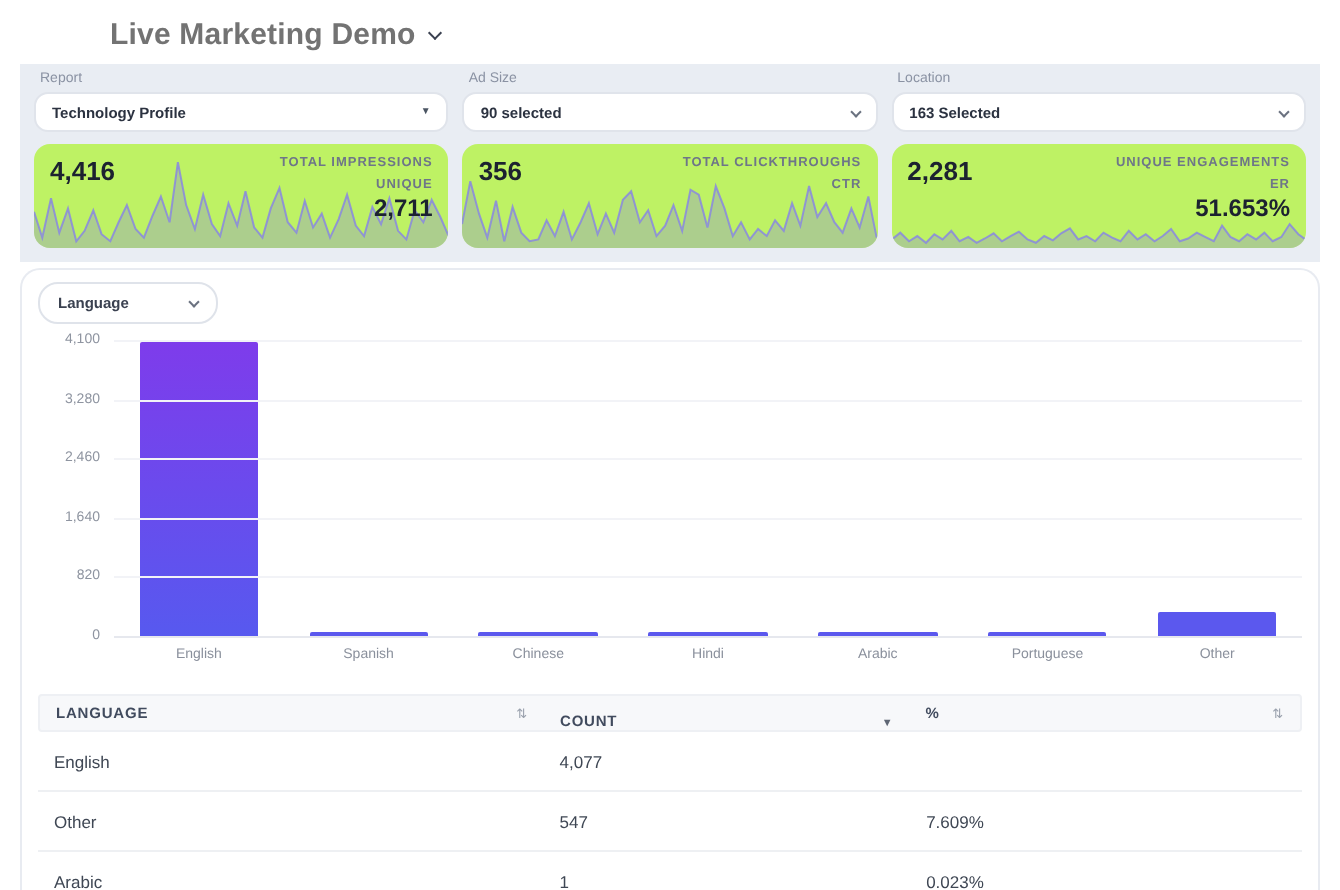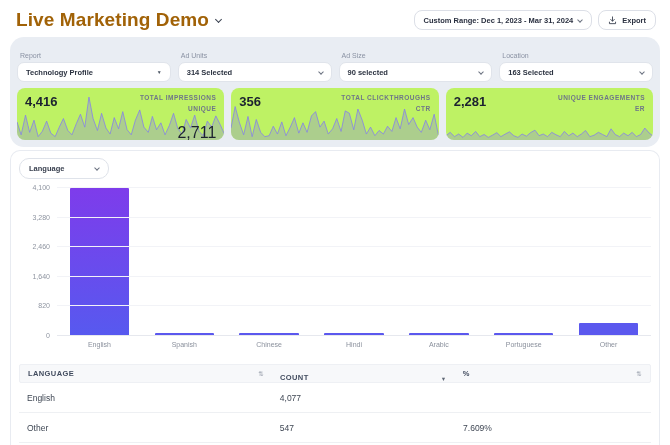--- a/index.html
+++ b/index.html
@@ -1,53 +1,53 @@
 <!DOCTYPE html>
 <html><head>
 <meta charset="utf-8">
 <style>
   * { margin:0; padding:0; box-sizing:border-box; }
   html,body { width:670px; height:445px; overflow:hidden; background:#ffffff;
     font-family:"Liberation Sans", sans-serif; color:#262b35; }
 
   
   .top-bar { display:flex; align-items:center; padding:9px 14px 2px 16px; }
-  .page-title { font-size:19px; font-weight:700; color:#a16207; letter-spacing:.1px; }
+  .page-title { font-size:15px; font-weight:700; color:#737373; letter-spacing:.1px;margin-left:39px; }
   .title-chev { width:5px; height:5px; border-right:1.4px solid #3a4150; border-bottom:1.4px solid #3a4150;
     transform:rotate(45deg); margin:-2px 0 0 7px; display:inline-block; }
   .title-wrap { display:flex; align-items:center; cursor:pointer; }
   .top-right { margin-left:auto; display:flex; gap:6px; }
   .pill-btn { display:flex; align-items:center; gap:5px; height:20px; padding:0 9px;
     background:#fff; border:1px solid #dcdfe7; border-radius:8px; font-size:7.5px;
     color:#2a3040; font-weight:600; cursor:pointer; white-space:nowrap; }
   .pill-btn .chev { width:4px; height:4px; border-right:1.2px solid #6b7280; border-bottom:1.2px solid #6b7280;
     transform:rotate(45deg); margin-top:-1px; }
 
   
-  .panel { margin:4px 10px 0; background:#e9edf3; border-radius:14px; padding:14px 7px 7px; }
+  .panel { margin:4px 10px 0; background:#e9edf3; border-radius:0; padding:3px 7px 7px; }
   .filter-row { display:flex; gap:7px; }
   .filter-group { flex:1; min-width:0; }
   .filter-label { font-size:7px; color:#8a92a3; margin:1px 0 3px 3px; }
   .select-box { background:#fff; border:1px solid #e0e4eb; border-radius:7px; height:20px;
     display:flex; align-items:center; justify-content:space-between; padding:0 8px;
     font-size:7.5px; font-weight:600; color:#2b3240; cursor:pointer; }
   .select-box .chev { width:4px; height:4px; border-right:1.2px solid #6b7280; border-bottom:1.2px solid #6b7280;
     transform:rotate(45deg); margin-top:-1px; flex:none; }
   .select-box .tri { font-size:5px; color:#4b5563; flex:none; }
 
   .kpi-row { display:flex; gap:7px; margin-top:6px; }
   .kpi-card { flex:1; background:#bef264; border-radius:8px; height:52px; position:relative; overflow:hidden; }
   .kpi-spark { position:absolute; left:0; right:0; bottom:0; height:46px; }
   .kpi-spark svg { width:100%; height:100%; display:block; }
   .kpi-content { position:relative; z-index:2; display:flex; justify-content:space-between; padding:6px 8px 0; }
   .kpi-value { font-size:13px; font-weight:700; color:#1c2230; }
   .kpi-right { text-align:right; }
   .kpi-label { font-size:6.5px; font-weight:700; color:#6e7688; letter-spacing:.5px; }
   .kpi-sublabel { font-size:6.5px; font-weight:700; color:#6e7688; letter-spacing:.5px; margin-top:4px; }
-  .kpi-subvalue { font-size:16px; font-weight:400; color:#1c2230; margin-top:12px; }
+  .kpi-subvalue { font-size:12px; font-weight:700; color:#1c2230; margin-top:1px; }
 
   
   .chart-card { margin:3px 10px 0; border:1px solid #e8ebf1; border-bottom:none;
     border-radius:10px 10px 0 0; padding:6px 8px 0; background:#fff; }
   .dim-select { display:inline-flex; align-items:center; justify-content:space-between;
     width:90px; height:21px; border:1px solid #dfe3ea; border-radius:10px; padding:0 9px;
     font-size:7.5px; color:#3a4150; font-weight:600; cursor:pointer; }
   .dim-select .chev { width:4px; height:4px; border-right:1.2px solid #6b7280; border-bottom:1.2px solid #6b7280;
     transform:rotate(45deg); margin-top:-1px; }
 
@@ -75,52 +75,32 @@
   .td { display:flex; align-items:center; padding:0 8px; font-size:8.5px; color:#3f4754; }
 </style>
 </head>
 <body>
 
 <div class="top-bar">
   <div class="title-wrap">
     <span class="page-title">Live Marketing Demo</span>
     <span class="title-chev"></span>
   </div>
-  <div class="top-right">
-    <div class="pill-btn">
-      <span>Custom Range: Dec 1, 2023 - Mar 31, 2024</span>
-      <span class="chev"></span>
-    </div>
-    <div class="pill-btn">
-      <svg width="9" height="9" viewBox="0 0 10 10">
-        <path d="M5 1v4.6M3 3.8L5 5.8 7 3.8" stroke="#3a4150" stroke-width="1" fill="none" stroke-linecap="round" stroke-linejoin="round"></path>
-        <path d="M1.6 6.8v1.7h6.8V6.8" stroke="#3a4150" stroke-width="1" fill="none" stroke-linecap="round"></path>
-      </svg>
-      <span>Export</span>
-    </div>
-  </div>
 </div>
 
 <div class="panel">
   <div class="filter-row" id="filter-bar">
       <div class="filter-group">
         <div class="filter-label">Report</div>
         <div class="select-box">
           <span>Technology Profile</span>
           <span class="tri">▼</span>
         </div>
       </div>
       <div class="filter-group">
-        <div class="filter-label">Ad Units</div>
-        <div class="select-box">
-          <span>314 Selected</span>
-          <span class="chev"></span>
-        </div>
-      </div>
-      <div class="filter-group">
         <div class="filter-label">Ad Size</div>
         <div class="select-box">
           <span>90 selected</span>
           <span class="chev"></span>
         </div>
       </div>
       <div class="filter-group">
         <div class="filter-label">Location</div>
         <div class="select-box">
           <span>163 Selected</span>
@@ -165,20 +145,21 @@
           <svg viewBox="0 0 100 30" preserveAspectRatio="none">
             <polygon points="0,30 0.0,27.2 2.0,25.0 4.1,27.8 6.1,26.1 8.2,28.3 10.2,25.5 12.2,27.2 14.3,24.4 16.3,27.8 18.4,26.4 20.4,28.3 22.4,26.9 24.5,25.2 26.5,27.8 28.6,26.1 30.6,24.7 32.7,27.2 34.7,28.3 36.7,26.1 38.8,27.5 40.8,25.2 42.9,23.6 44.9,27.2 46.9,26.1 49.0,27.8 51.0,25.0 53.1,26.6 55.1,27.8 57.1,24.4 59.2,27.2 61.2,25.5 63.3,27.8 65.3,26.1 67.3,23.8 69.4,27.8 71.4,26.9 73.5,25.0 75.5,26.4 77.6,27.8 79.6,22.7 81.6,26.4 83.7,27.8 85.7,25.5 87.8,27.2 89.8,25.0 91.8,27.8 93.9,26.4 95.9,22.2 98.0,25.5 100.0,27.5 100,30" fill="rgba(131,124,239,0.30)"></polygon>
             <polyline points="0.0,27.2 2.0,25.0 4.1,27.8 6.1,26.1 8.2,28.3 10.2,25.5 12.2,27.2 14.3,24.4 16.3,27.8 18.4,26.4 20.4,28.3 22.4,26.9 24.5,25.2 26.5,27.8 28.6,26.1 30.6,24.7 32.7,27.2 34.7,28.3 36.7,26.1 38.8,27.5 40.8,25.2 42.9,23.6 44.9,27.2 46.9,26.1 49.0,27.8 51.0,25.0 53.1,26.6 55.1,27.8 57.1,24.4 59.2,27.2 61.2,25.5 63.3,27.8 65.3,26.1 67.3,23.8 69.4,27.8 71.4,26.9 73.5,25.0 75.5,26.4 77.6,27.8 79.6,22.7 81.6,26.4 83.7,27.8 85.7,25.5 87.8,27.2 89.8,25.0 91.8,27.8 93.9,26.4 95.9,22.2 98.0,25.5 100.0,27.5" fill="none" stroke="rgba(131,124,239,0.75)" stroke-width="1" vector-effect="non-scaling-stroke"></polyline>
           </svg>
         </div>
         <div class="kpi-content">
           <div class="kpi-value">2,281</div>
           <div class="kpi-right">
             <div class="kpi-label">UNIQUE ENGAGEMENTS</div>
             <div class="kpi-sublabel">ER</div>
+            <div class="kpi-subvalue">51.653%</div>
           </div>
         </div>
       </div>
     </div>
 </div>
 
 <div class="chart-card">
   <div class="dim-select">
     <span>Language</span>
     <span class="chev"></span>

